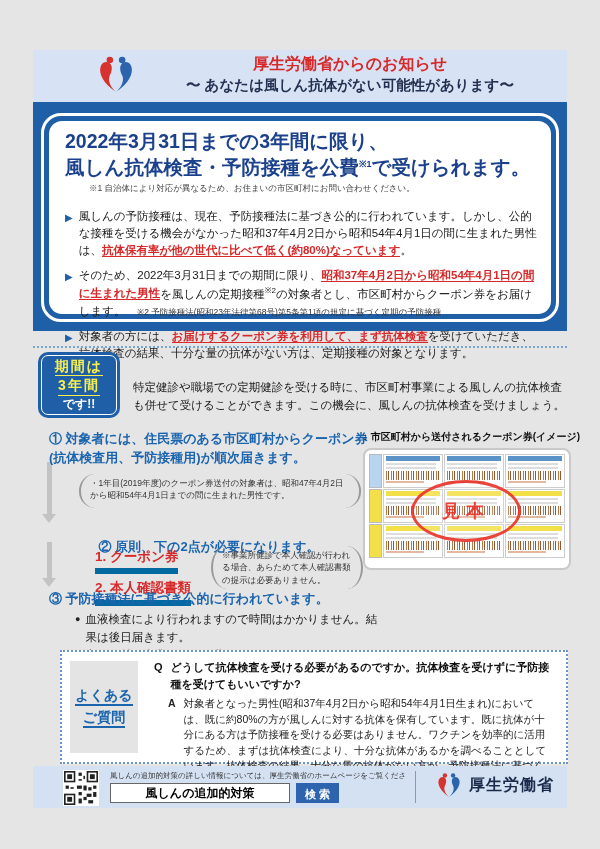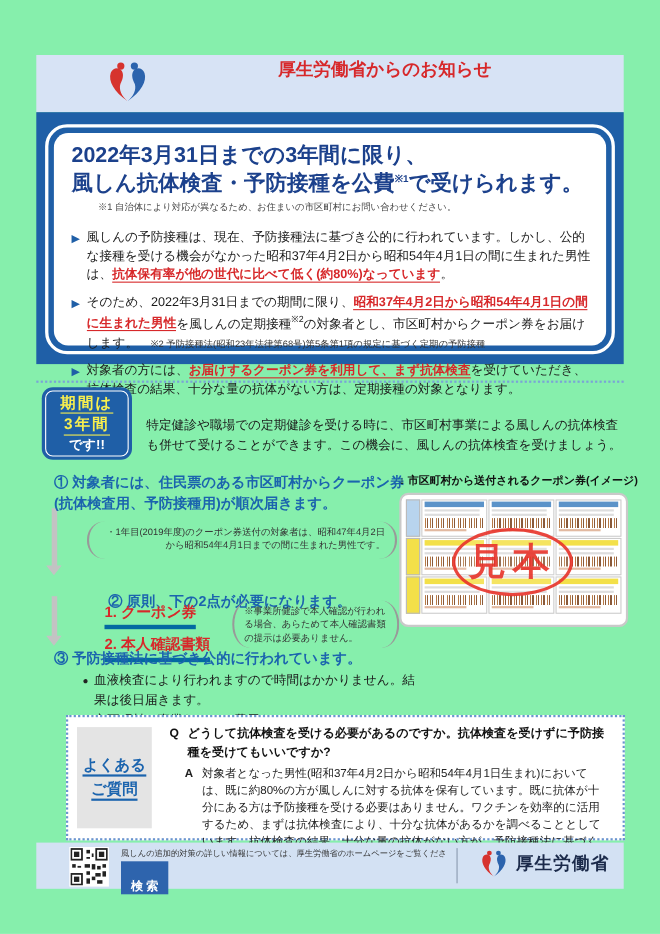--- a/index.html
+++ b/index.html
@@ -1,16 +1,16 @@
 <!DOCTYPE html>
 <html><head>
 <meta charset="utf-8">
 <style>
   html,body{margin:0;padding:0;background:#fff;}
-  .page{position:relative;width:600px;height:849px;background:#86efac;overflow:hidden;
+  .page{position:relative;width:600px;height:849px;background:#e5e5e5;overflow:hidden;
         font-family:"Liberation Sans",sans-serif;color:#222;}
   
   .header-band{position:absolute;left:33px;top:50px;width:534px;height:52px;background:#d7e3f5;}
   .header-logo{position:absolute;left:62px;top:5px;}
   .header-text{position:absolute;left:110px;right:10px;top:4px;text-align:center;}
   .notice-title{color:#d7282a;font-weight:bold;font-size:16px;line-height:1.3;}
   .notice-subtitle{color:#23304f;font-weight:bold;font-size:14.5px;line-height:1.4;}
   
   .banner{position:absolute;left:33px;top:102px;width:534px;height:229px;background:#1f5fa7;}
   .banner-outline{position:absolute;left:8px;right:8px;top:11px;bottom:9px;
@@ -39,24 +39,24 @@
                 color:#174f9b;font-weight:bold;font-size:14.5px;padding-bottom:4px;
                 border-bottom:2px dotted #7aa4d6;}
   .checkup-body{position:absolute;left:100px;right:2px;top:48px;font-size:11.5px;line-height:1.55;color:#1a1a1a;}
   
   .steps{position:absolute;left:33px;top:430px;width:534px;height:222px;}
   .step-title{color:#1b64ae;font-weight:bold;font-size:13px;line-height:1.45;}
   .s1t{position:absolute;left:16px;top:0;width:320px;}
   .s1n{position:absolute;left:46px;top:44px;width:282px;}
   .paren{border-left:2px solid #999;border-right:2px solid #999;border-radius:16px/50%;
          padding:3px 9px;font-size:8.5px;line-height:1.45;color:#333;box-sizing:border-box;}
-  .s1n p{margin:0 0 3px 0;text-align:right;}
+  .s1n p{margin:0 0 3px 0;}
   .s2t{position:absolute;left:16px;top:108px;width:320px;text-align:center;}
   .s2items{position:absolute;left:62px;top:116px;font-size:13.5px;font-weight:bold;line-height:1.65;}
-  .s2items div{color:#d7282a;border-bottom:4px solid #0369a1;display:inline-block;margin-bottom:3px;}
+  .s2items div{color:#d7282a;border-bottom:6px solid #0369a1;display:inline-block;margin-bottom:3px;}
   .s2items div{display:table;}
   .s2n{position:absolute;left:178px;top:116px;width:152px;}
   .s3t{position:absolute;left:16px;top:160px;width:330px;}
   .s3b{position:absolute;left:42px;top:181px;width:310px;font-size:11.5px;line-height:1.55;color:#1a1a1a;}
   .s3b .row{display:flex;gap:5px;}
   .s3b .dot{font-size:9px;padding-top:2px;color:#222;flex:none;}
   .arrow-line{position:absolute;width:5px;background:#c3c3c3;}
   .arrow-head{position:absolute;width:0;height:0;border-left:7px solid transparent;
               border-right:7px solid transparent;border-top:9px solid #c3c3c3;}
   
@@ -68,59 +68,60 @@
   .c-label{width:13px;flex:none;border:1px solid #bbb;box-sizing:border-box;}
   .lab-blue{background:#b8d4ee;} .lab-yel{background:#f3e049;}
   .c-cell{flex:1;border:1px solid #ccc;background:#fff;padding:1px 2px;box-sizing:border-box;}
   .c-head{height:5px;margin-bottom:2px;}
   .h-blue{background:#5b93c9;} .h-yel{background:#f3e049;}
   .c-line{height:2px;background:#ddd;margin:2px 0;width:92%;}
   .c-bar{height:9px;margin-top:2px;background:repeating-linear-gradient(90deg,
          #b77a45 0,#b77a45 1px,#fff 1px,#fff 2px,#8a5a3a 2px,#8a5a3a 3px,#fff 3px,#fff 5px);}
   .c-sub{height:2px;background:#e2b9a0;margin-top:1px;width:70%;}
   .stamp{position:absolute;left:46px;top:30px;width:104px;height:56px;border:3px solid #e8332a;
-         border-radius:50%;color:#e8332a;font-size:34px;font-weight:bold;letter-spacing:6px;
+         border-radius:50%;color:#e8332a;font-size:18px;font-weight:bold;letter-spacing:6px;
          display:flex;align-items:center;justify-content:center;opacity:.9;background:rgba(255,255,255,.15);}
   
   .faq{position:absolute;left:60px;top:650px;width:508px;height:114px;border:2px dotted #6a94cf;
        box-sizing:border-box;background:#fff;}
   .faq-label{position:absolute;left:8px;top:9px;width:68px;height:92px;background:#e4e4e4;
              display:flex;flex-direction:column;align-items:center;justify-content:center;gap:2px;}
   .faq-label span{color:#1b64ae;font-weight:bold;font-size:14px;border-bottom:2px solid #1b64ae;line-height:1.3;}
   .faq-content{margin-left:92px;padding:7px 12px 0 0;}
   .faq-q{display:flex;gap:8px;font-weight:bold;font-size:11px;line-height:1.5;color:#111;}
   .faq-a{display:flex;gap:8px;font-size:10.5px;line-height:1.48;color:#222;margin:4px 0 0 14px;}
   .qa-prefix{flex:none;font-weight:bold;}
   
   .footer{position:absolute;left:33px;top:766px;width:534px;height:42px;background:#d3e1f3;}
   .qr{position:absolute;left:30px;top:4px;width:34px;height:34px;background:#fff;padding:1px;}
   .footer-info{position:absolute;left:77px;top:5px;width:300px;font-size:7.5px;color:#333;}
   .search-row{position:absolute;left:77px;top:17px;display:flex;align-items:center;gap:6px;}
   .search-input{width:180px;height:20px;border:1px solid #666;background:#fff;text-align:center;
                 font-weight:bold;font-size:12px;font-family:"Liberation Sans",sans-serif;box-sizing:border-box;}
   .search-btn{height:20px;background:#2e64ad;color:#fff;border:none;font-weight:bold;font-size:11px;
-              padding:15px 9px;font-family:"Liberation Sans",sans-serif;cursor:pointer;}
+              padding:4px 9px;font-family:"Liberation Sans",sans-serif;cursor:pointer;}
   .footer-divider{position:absolute;left:382px;top:5px;height:32px;width:1px;background:#8a9ab0;}
   .footer-logo{position:absolute;left:402px;top:6px;display:flex;align-items:center;gap:6px;}
   .footer-logo-text{font-weight:bold;font-size:16px;color:#1b2a4a;letter-spacing:1px;}
 </style>
 </head>
 <body>
 
 <div class="page">
 
   <div class="header-band">
     <svg class="header-logo" width="42" height="40" viewBox="0 0 32 30">
       <path d="M16 28 C6.5 21.5 2.5 14 4.3 8.5 C5.5 4.8 10 4 12 7 C13.6 9.4 12.6 13 11 16 C9.8 20 12 24.5 16 28 Z" fill="#d6332e"></path>
       <path d="M16 28 C25.5 21.5 29.5 14 27.7 8.5 C26.5 4.8 22 4 20 7 C18.4 9.4 19.4 13 21 16 C22.2 20 20 24.5 16 28 Z" fill="#2b63ad"></path>
       <circle cx="11.3" cy="3.6" r="2.5" fill="#d6332e"></circle>
       <circle cx="20.7" cy="3.6" r="2.5" fill="#2b63ad"></circle>
     </svg>
     <div class="header-text">
       <div class="notice-title">厚生労働省からのお知らせ</div>
+      <div class="notice-subtitle">〜 あなたは風しん抗体がない可能性があります〜</div>
     </div>
   </div>
 
   <div class="banner">
     <div class="banner-outline">
       <div class="banner-box">
         <div class="banner-title">
           <span>2022年3月31日までの3年間に限り、</span><br>
           <span>風しん抗体検査・予防接種を公費</span><sup>※1</sup><span>で受けられます。</span>
         </div>
@@ -310,20 +311,21 @@
           <rect x="1" y="15" width="5" height="5"></rect>
       </g>
       <g fill="#222">
         <rect x="2" y="2" width="3" height="3"></rect>
           <rect x="16" y="2" width="3" height="3"></rect>
           <rect x="2" y="16" width="3" height="3"></rect>
       </g>
     </svg>
     <div class="footer-info">風しんの追加的対策の詳しい情報については、厚生労働省のホームページをご覧ください。</div>
     <div class="search-row">
+      <input class="search-input" type="text" value="風しんの追加的対策" style="">
       <button class="search-btn">検 索</button>
     </div>
     <div class="footer-divider"></div>
     <div class="footer-logo">
       <svg width="28" height="27" viewBox="0 0 32 30">
         <path d="M16 28 C6.5 21.5 2.5 14 4.3 8.5 C5.5 4.8 10 4 12 7 C13.6 9.4 12.6 13 11 16 C9.8 20 12 24.5 16 28 Z" fill="#d6332e"></path>
         <path d="M16 28 C25.5 21.5 29.5 14 27.7 8.5 C26.5 4.8 22 4 20 7 C18.4 9.4 19.4 13 21 16 C22.2 20 20 24.5 16 28 Z" fill="#2b63ad"></path>
         <circle cx="11.3" cy="3.6" r="2.5" fill="#d6332e"></circle>
         <circle cx="20.7" cy="3.6" r="2.5" fill="#2b63ad"></circle>
       </svg>

